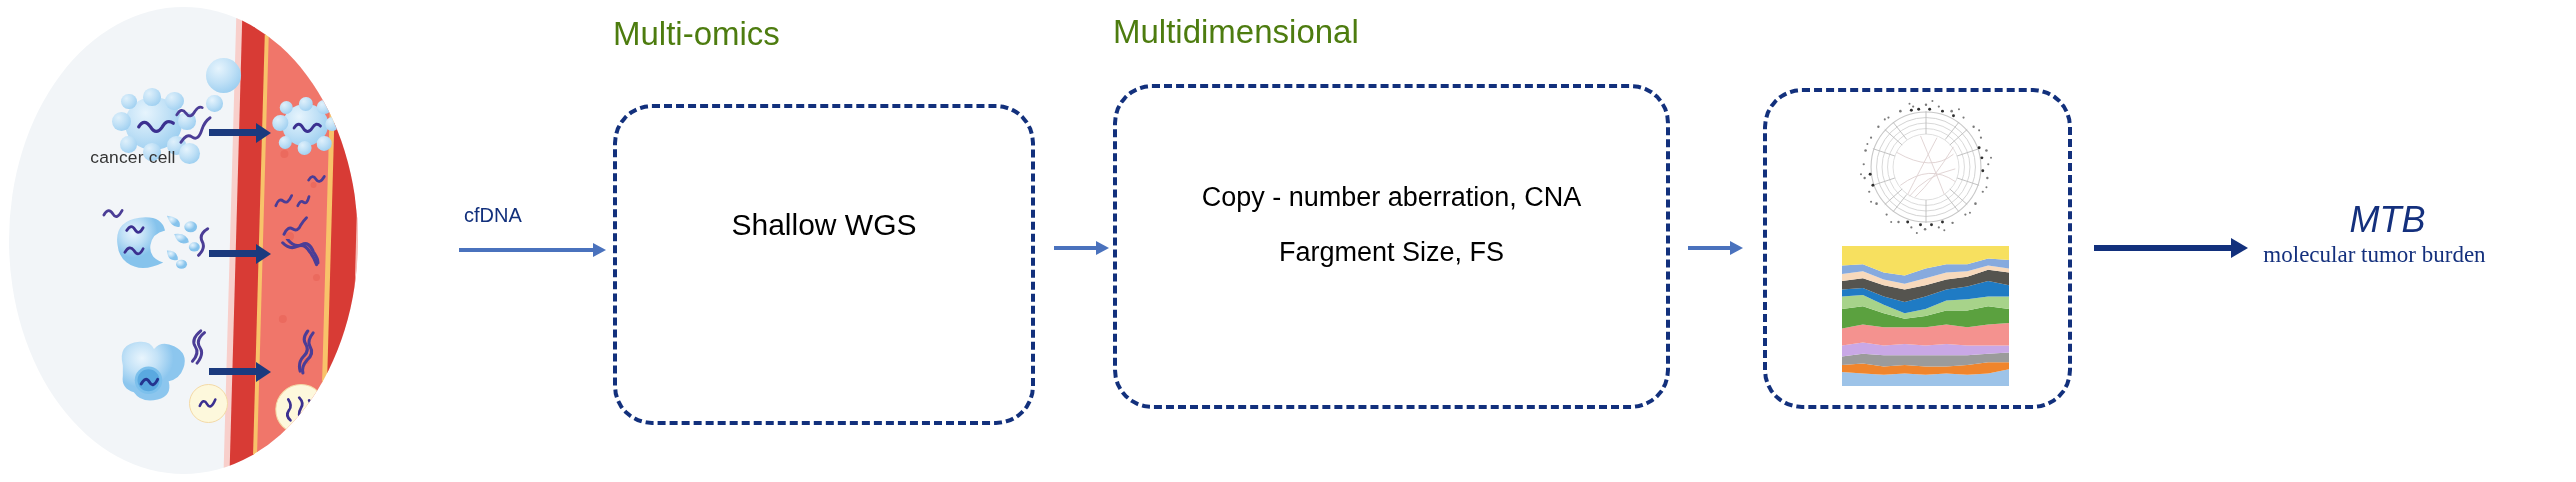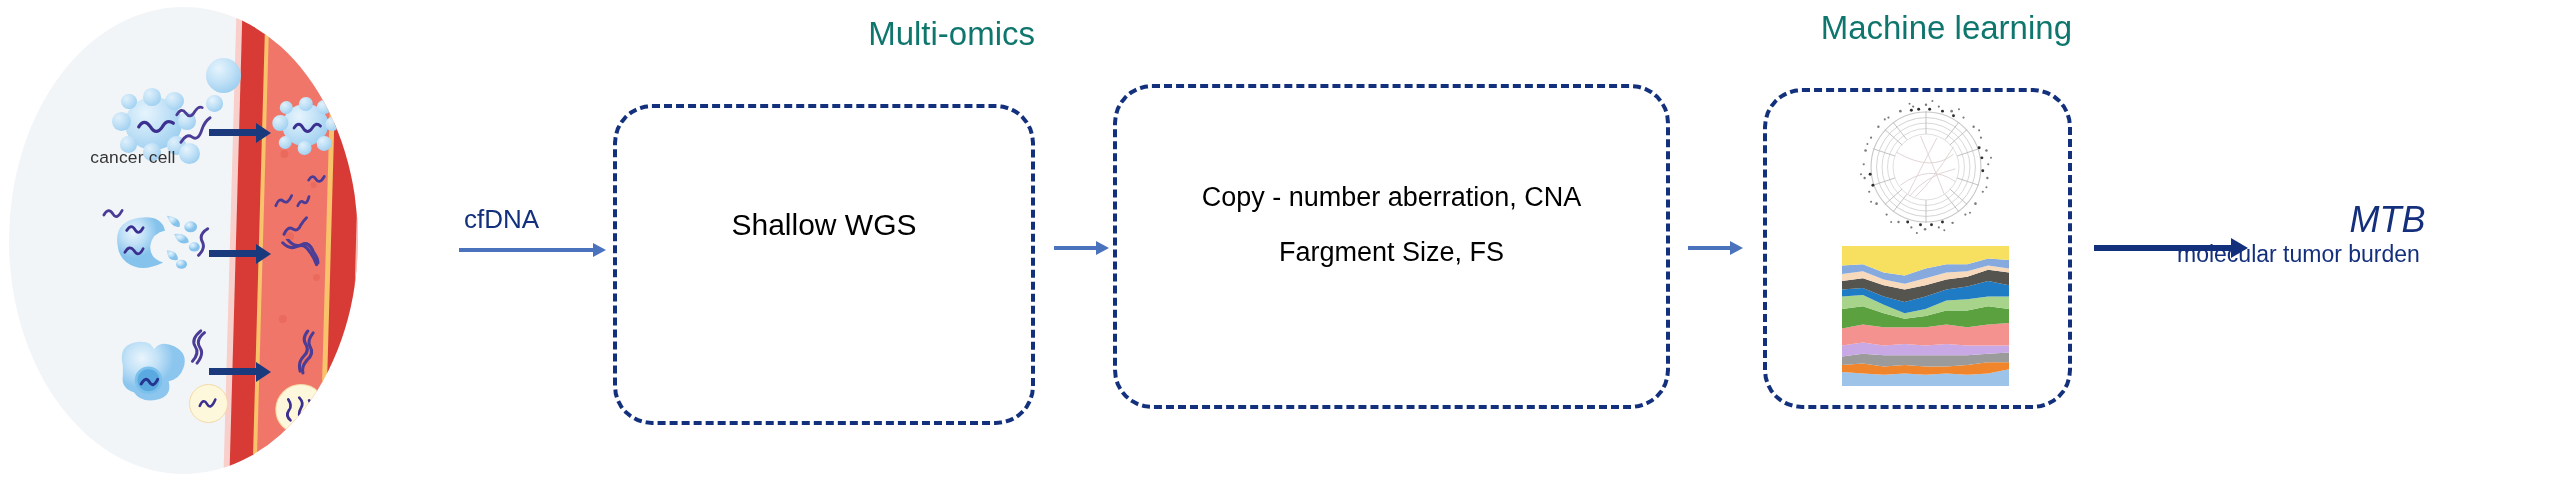--- a/index.html
+++ b/index.html
@@ -33,34 +33,34 @@
   
   .arrow-blue{position:absolute;height:3.7px;background:#4a72bd;}
   .arrow-blue:after{content:"";position:absolute;right:-11px;top:-5.5px;width:0;height:0;
         border-left:13px solid #4a72bd;border-top:7.3px solid transparent;border-bottom:7.3px solid transparent;}
   .arrow-dark{position:absolute;height:6.4px;background:#12307c;}
   .arrow-dark:after{content:"";position:absolute;right:-15.6px;top:-7.3px;width:0;height:0;
         border-left:17.4px solid #12307c;border-top:10.6px solid transparent;border-bottom:10.6px solid transparent;}
 
   
   .stagebox{position:absolute;border:4.6px dashed #12307c;border-radius:39px;box-sizing:border-box;}
-  .stagetitle{position:absolute;text-align:right;color:#0f766e;font-size:33px;
+  .stagetitle{position:absolute;text-align:left;color:#4d7c0f;font-size:33px;
               line-height:37px;white-space:nowrap;}
   .boxtext{position:absolute;left:0;right:0;text-align:center;color:#000;}
   .t-big{font-size:30px;line-height:39px;}
   .t-small{font-size:19px;line-height:27.6px;}
   .t-mid{font-size:27px;line-height:42px;}
 
-  .cfdna{position:absolute;color:#12307c;font-size:26px;white-space:nowrap;}
+  .cfdna{position:absolute;color:#12307c;font-size:20px;white-space:nowrap;}
 
   
   .mtb-main{position:absolute;text-align:center;color:#14307d;font-size:36px;line-height:39px;
             white-space:nowrap;}
-  .mtb-sub{position:absolute;color:#14307d;font-size:23px;line-height:27.6px;
-           white-space:nowrap;}
+  .mtb-sub{position:absolute;text-align:center;color:#14307d;font-size:23px;line-height:27.6px;
+           white-space:nowrap;font-family:Liberation Serif, serif;}
 
   
   .circos{position:absolute;}
   .areachart{position:absolute;}
 </style>
 </head>
 <body>
 
 <div id="stage">
 
@@ -218,28 +218,28 @@
   <div class="cfdna" style="left:464px;top:204px;">cfDNA</div>
   <div class="arrow-blue" style="left:459px;top:248px;width:136px;"></div>
 
   <div class="stagetitle" style="left:613px;top:14.7px;width:422px;">Multi-omics</div>
   <div class="stagebox" style="left:613px;top:104px;width:422px;height:321px;">
     <div class="boxtext t-big" style="top:97px;">Shallow WGS</div>
   </div>
 
   <div class="arrow-blue" style="left:1054px;top:246px;width:44px;"></div>
 
+  <div class="stagetitle" style="left:1113px;top:13px;width:557px;">Multidimensional</div>
   <div class="stagebox" style="left:1113px;top:84px;width:557px;height:325px;">
     <div class="boxtext t-mid" style="top:143px;">Fargment Size, FS</div>
     <div class="boxtext t-mid" style="top:88px;">Copy - number aberration, CNA</div>
   </div>
 
   <div class="arrow-blue" style="left:1688px;top:246px;width:44px;"></div>
 
-  <div class="stagetitle" style="left:1763px;top:9.2px;width:309px;">Machine learning</div>
   <div class="stagebox" style="left:1763px;top:88px;width:309px;height:321px;">
 
     <div class="circos" style="left:72px;top:7.3px;width:174px;height:136px;">
       <svg width="174" height="136" viewBox="0 0 190 148">
         <g transform="translate(95,74)">
 
           <circle r="60" fill="none" stroke="#c8c8c8" stroke-width="1.2"></circle>
           <circle r="54" fill="none" stroke="#cfcfcf" stroke-width="1"></circle>
           <circle r="48" fill="none" stroke="#d4d4d4" stroke-width="1"></circle>
           <circle r="42" fill="none" stroke="#d8d8d8" stroke-width="1"></circle>

